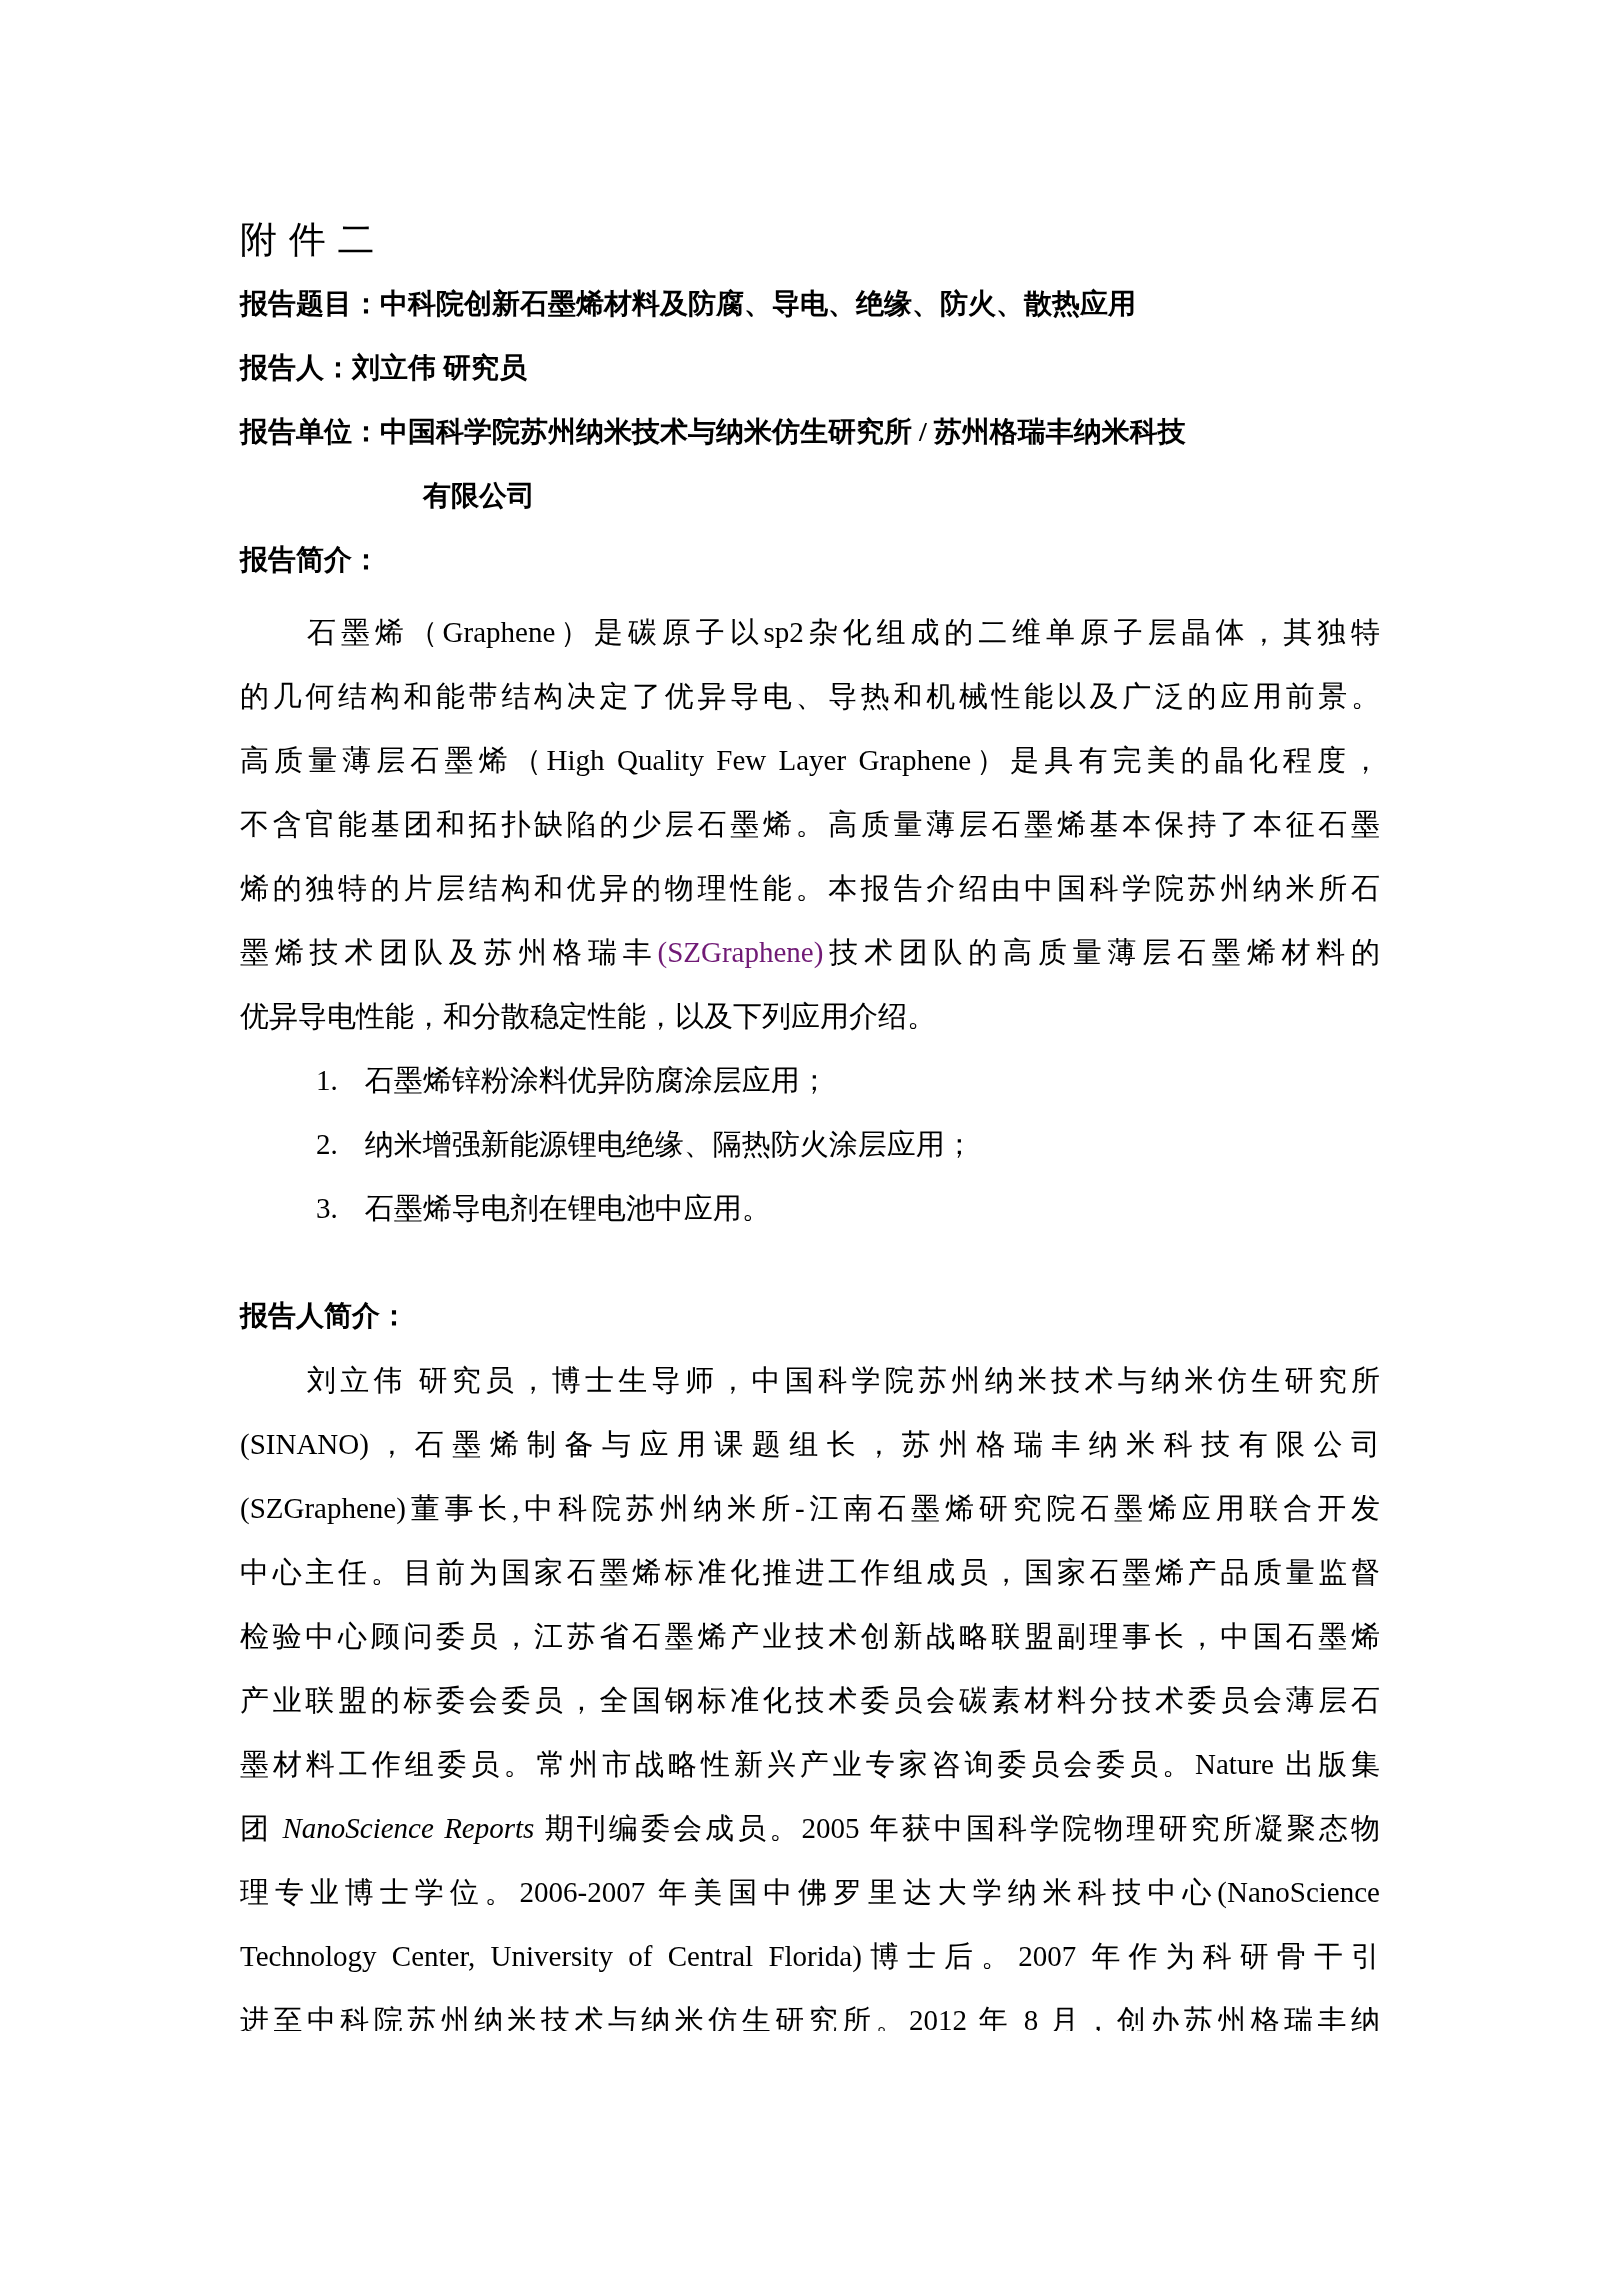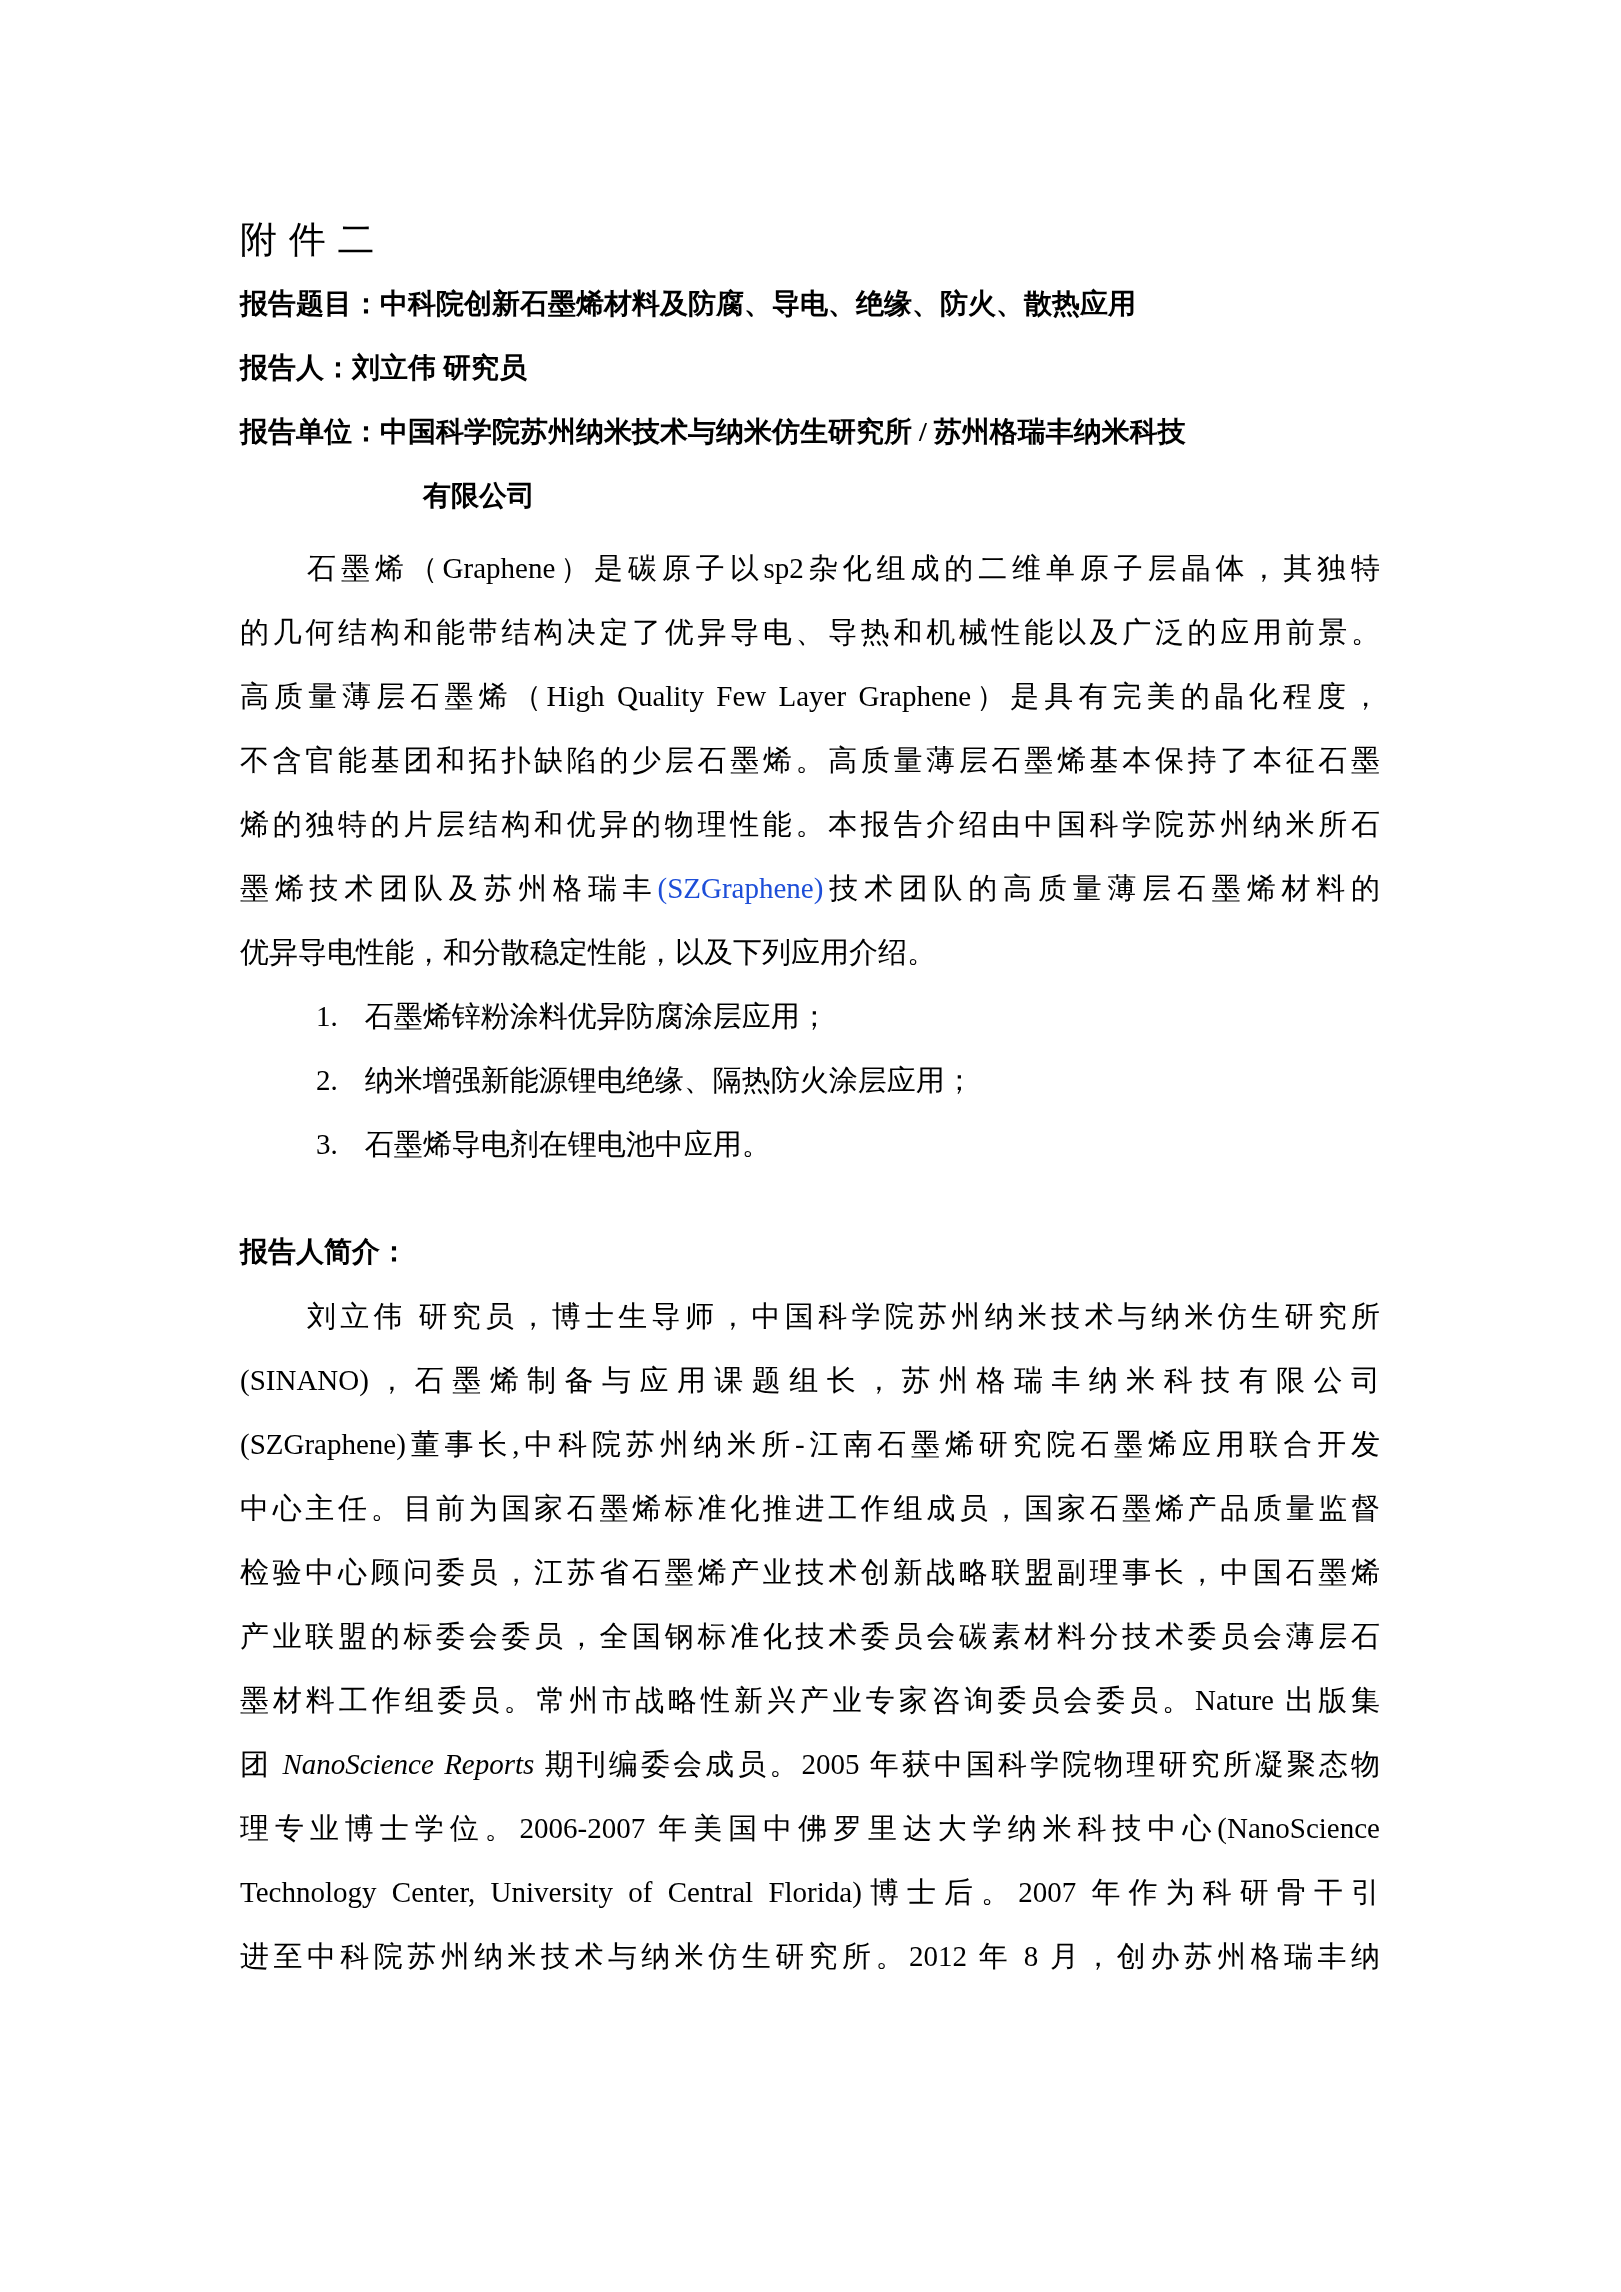--- a/index.html
+++ b/index.html
@@ -37,21 +37,21 @@
     height: 65px;
     line-height: 65px;
   }
   .hd { font-weight: 700; font-size: 28px; }
   .indent2 { text-indent: 67px; }
   .affil-cont { padding-left: 183px; }
   .first-body { margin-top: 7.8px; }
   .bio-heading { margin-top: 44px; }
   .list-line { padding-left: 76px; }
   .list-num { display: inline-block; min-width: 33px; margin-right: 15.7px; }
-  .hl { color: #1d4ed8; }
+  .hl { color: #701a75; }
   .it { font-style: italic; }
   .page-number {
     position: absolute;
     top: 2125px;
     left: 0;
     width: 100%;
     text-align: center;
     font-size: 29px;
     line-height: 33px;
   }
@@ -62,20 +62,21 @@
 <div class="page">
   <div class="content">
 
     <div class="line attachment">附件二</div>
 
     <div class="line hd">报告题目：中科院创新石墨烯材料及防腐、导电、绝缘、防火、散热应用</div>
     <div class="line hd">报告人：刘立伟 研究员</div>
     <div class="line hd">报告单位：中国科学院苏州纳米技术与纳米仿生研究所 / 苏州格瑞丰纳米科技</div>
     <div class="line hd affil-cont">有限公司</div>
 
+    <div class="line hd">报告简介：</div>
 
     <div class="line just indent2 first-body">石墨烯（Graphene）是碳原子以sp2杂化组成的二维单原子层晶体，其独特</div>
     <div class="line just">的几何结构和能带结构决定了优异导电、导热和机械性能以及广泛的应用前景。</div>
     <div class="line just">高质量薄层石墨烯（High Quality Few Layer Graphene）是具有完美的晶化程度，</div>
     <div class="line just">不含官能基团和拓扑缺陷的少层石墨烯。高质量薄层石墨烯基本保持了本征石墨</div>
     <div class="line just">烯的独特的片层结构和优异的物理性能。本报告介绍由中国科学院苏州纳米所石</div>
     <div class="line just"><span>墨烯技术团队及苏州格瑞丰</span><span class="hl">(SZGraphene)</span><span>技术团队的高质量薄层石墨烯材料的</span></div>
     <div class="line">优异导电性能，和分散稳定性能，以及下列应用介绍。</div>
 
     <div class="line list-line"><span class="list-num">1.</span><span>石墨烯锌粉涂料优异防腐涂层应用；</span></div>

